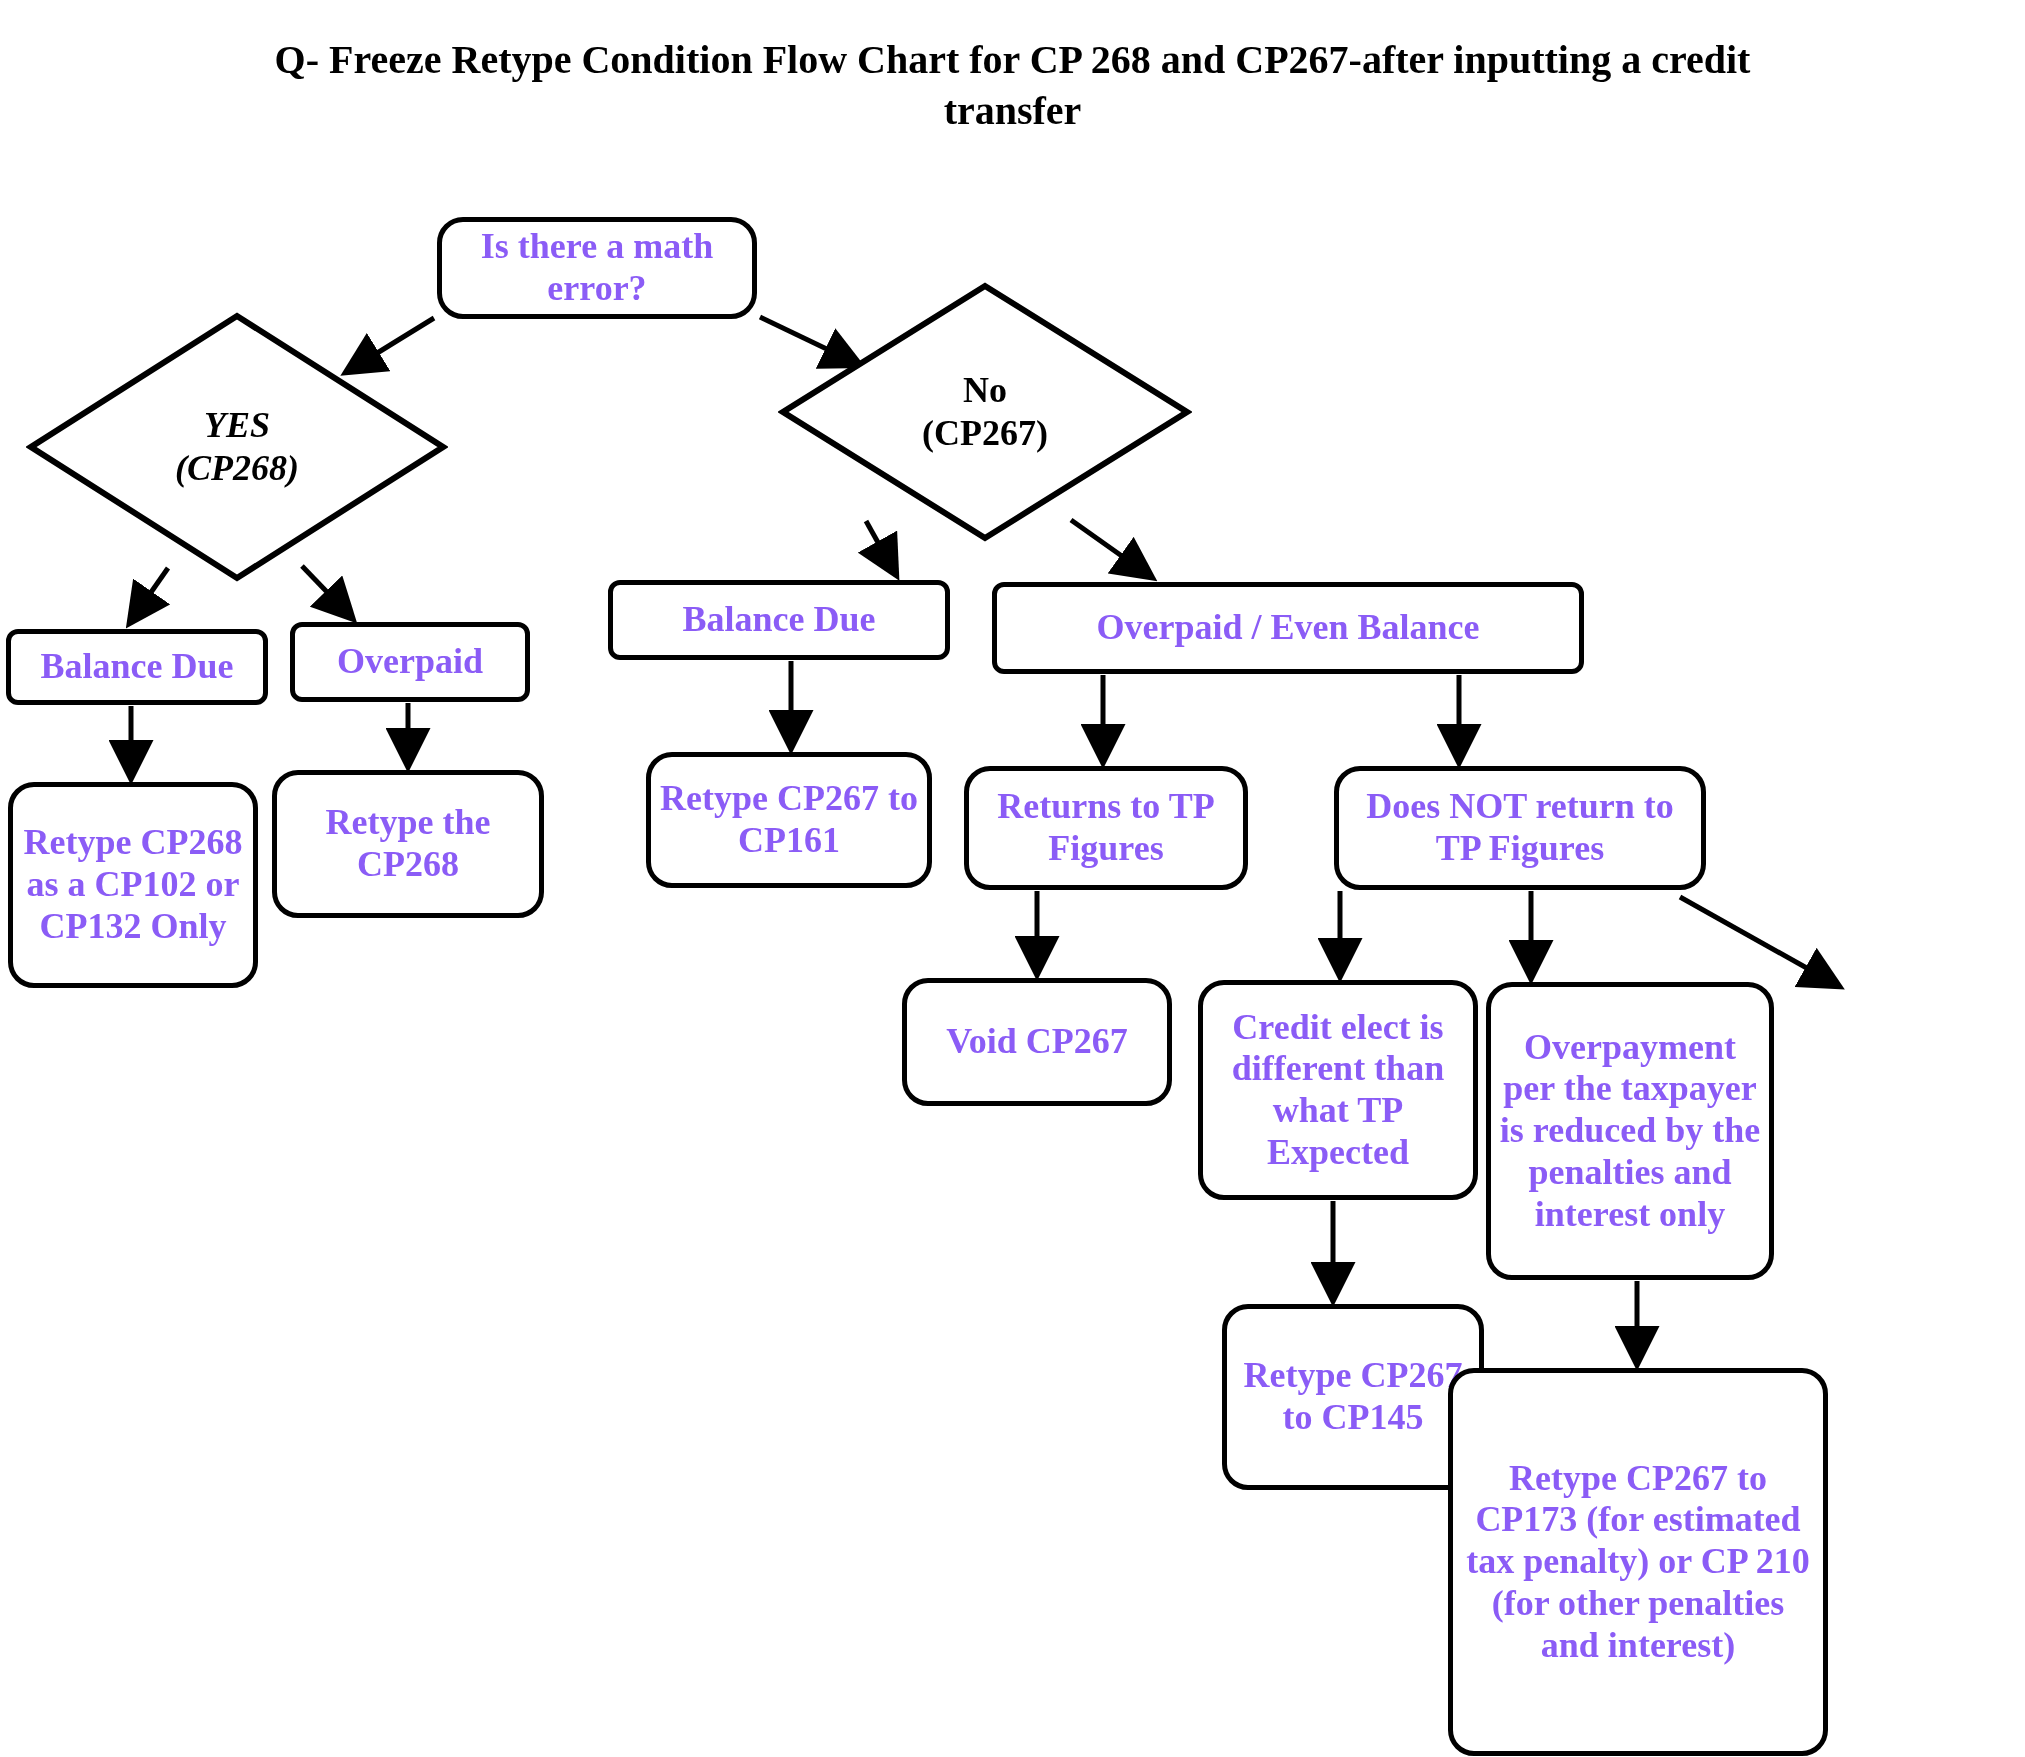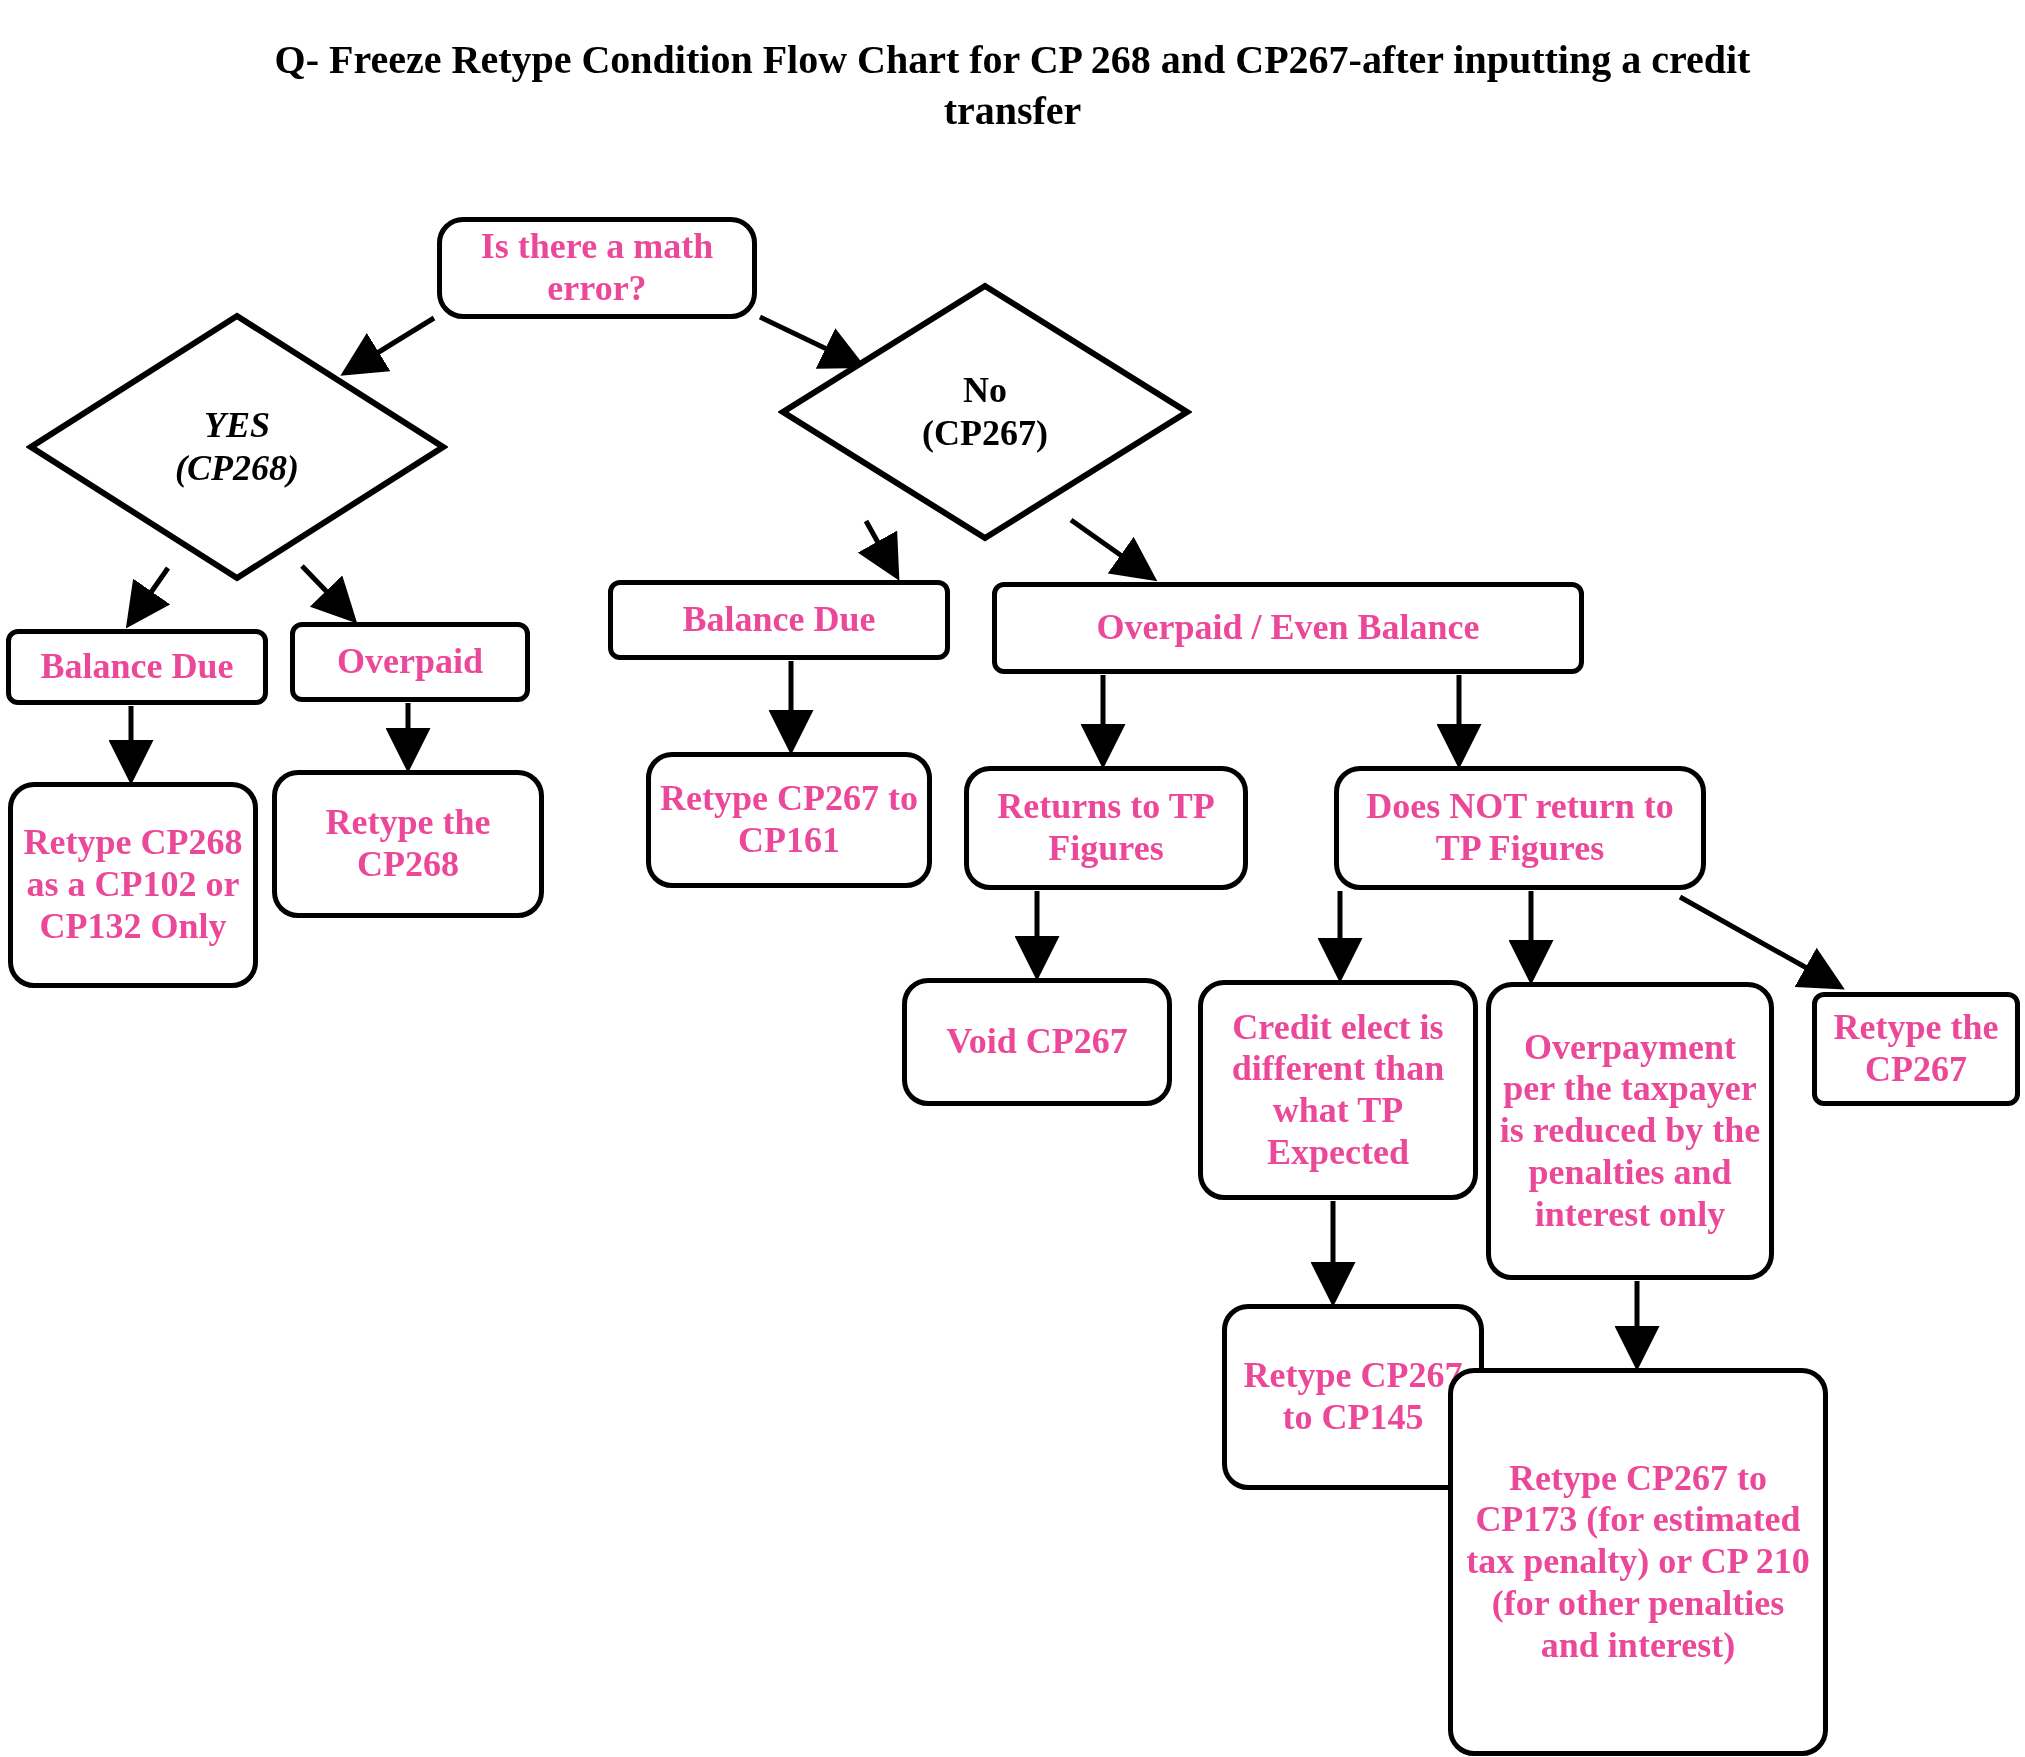--- a/index.html
+++ b/index.html
@@ -44,21 +44,21 @@
 
   
   .node {
     position: absolute;
     box-sizing: border-box;
     display: flex;
     align-items: center;
     justify-content: flex-end;
     text-align: center;
     font-weight: bold;
-    color: #ec4899;
+    color: #8b5cf6;
     background: #ffffff;
     z-index: 3;
   }
   .box {
     border: 5px solid #000;
     border-radius: 26px;
   }
   .box.tight { border-radius: 12px; }
   .box .lbl {
     display: block;
@@ -248,17 +248,14 @@
   </div>
 
   <div class="node box" id="n-overpayment">
     <span class="lbl">Overpayment per the taxpayer is reduced by the penalties and interest only</span>
   </div>
 
   <div class="node box" id="n-retype-173">
     <span class="lbl">Retype CP267 to CP173 (for estimated tax penalty) or CP 210 (for other penalties and interest)</span>
   </div>
 
-  <div class="node box tight" id="n-retype-267-r">
-    <span class="lbl">Retype the CP267</span>
-  </div>
 
 </div>
 
 </body></html>

